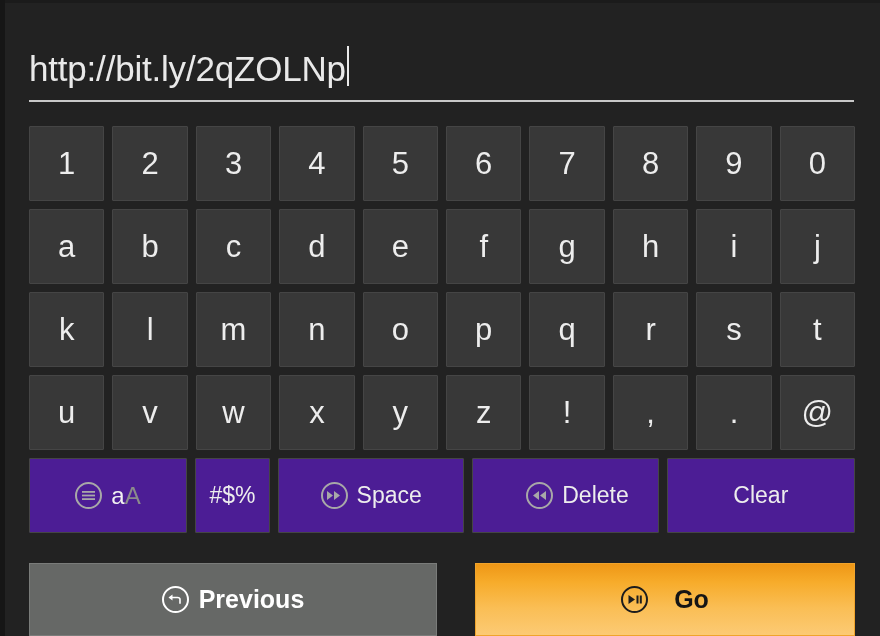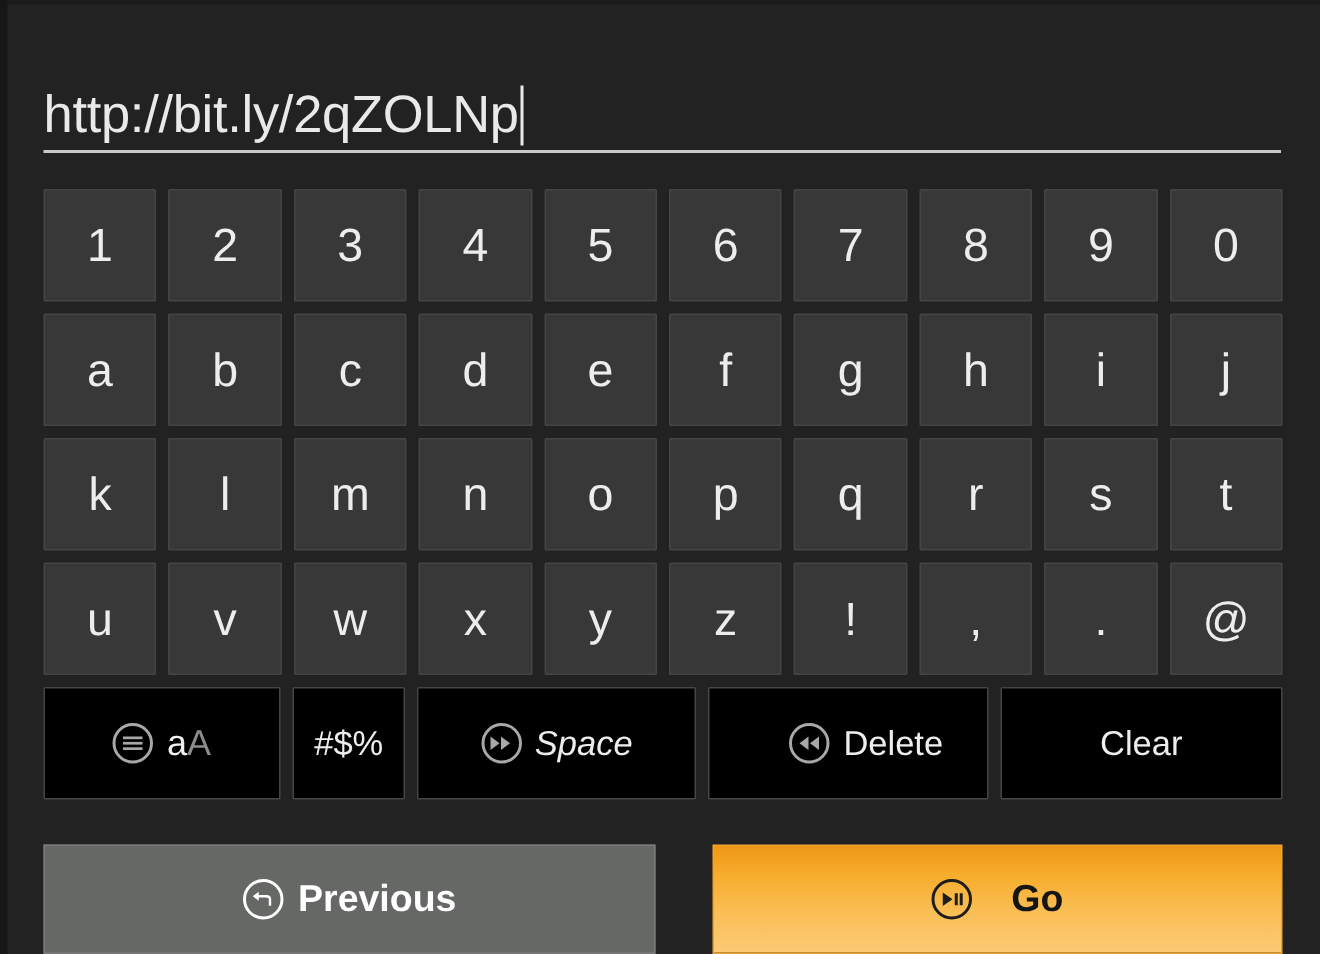--- a/index.html
+++ b/index.html
@@ -33,21 +33,21 @@
   
   #url-field {
     position: absolute;
     left: 29px;
     top: 46px;
     width: 825px;
     height: 56px;
     box-sizing: border-box;
     border-bottom: 2px solid #c8c8c8;
     display: flex;
-    align-items: flex-end;
+    align-items: flex-start;
   }
   #url-text {
     font-size: 35px;
     color: #e9e9e9;
     line-height: 46px;
     letter-spacing: -0.2px;
     white-space: pre;
   }
   #url-caret {
     display: inline-block;
@@ -91,36 +91,36 @@
   }
 
   
   #fn-row {
     display: flex;
     gap: 8px;
     margin-bottom: 8px;
   }
   .fn-key {
     height: 75px;
-    background: #000000;
+    background: #4c1d95;
     border: 1px solid #454545;
     border-radius: 1px;
     box-sizing: border-box;
     display: flex;
     align-items: center;
     justify-content: center;
     color: #ededed;
     font-size: 23px;
     gap: 9px;
     user-select: none;
   }
   .fn-key.k-case   { width: 158px; }
   .fn-key.k-sym    { width: 75px; }
   .fn-key.k-accent { width: 75px; }
-  .fn-key.k-space  { width: 158px; flex: 1 1 auto; font-style: italic; }
+  .fn-key.k-space  { width: 158px; flex: 1 1 auto; }
   .fn-key.k-delete { width: 158px; flex: 1 1 auto; padding-left: 24px; }
   .fn-key.k-clear  { width: 160px; flex: 1 1 auto; }
 
   .case-a  { color: #f1f1f1; font-size: 24px; }
   .case-A  { color: #8b8b8b; font-size: 24px; }
   .case-pair { letter-spacing: 0px; }
 
   
   .circ {
     width: 27px;

